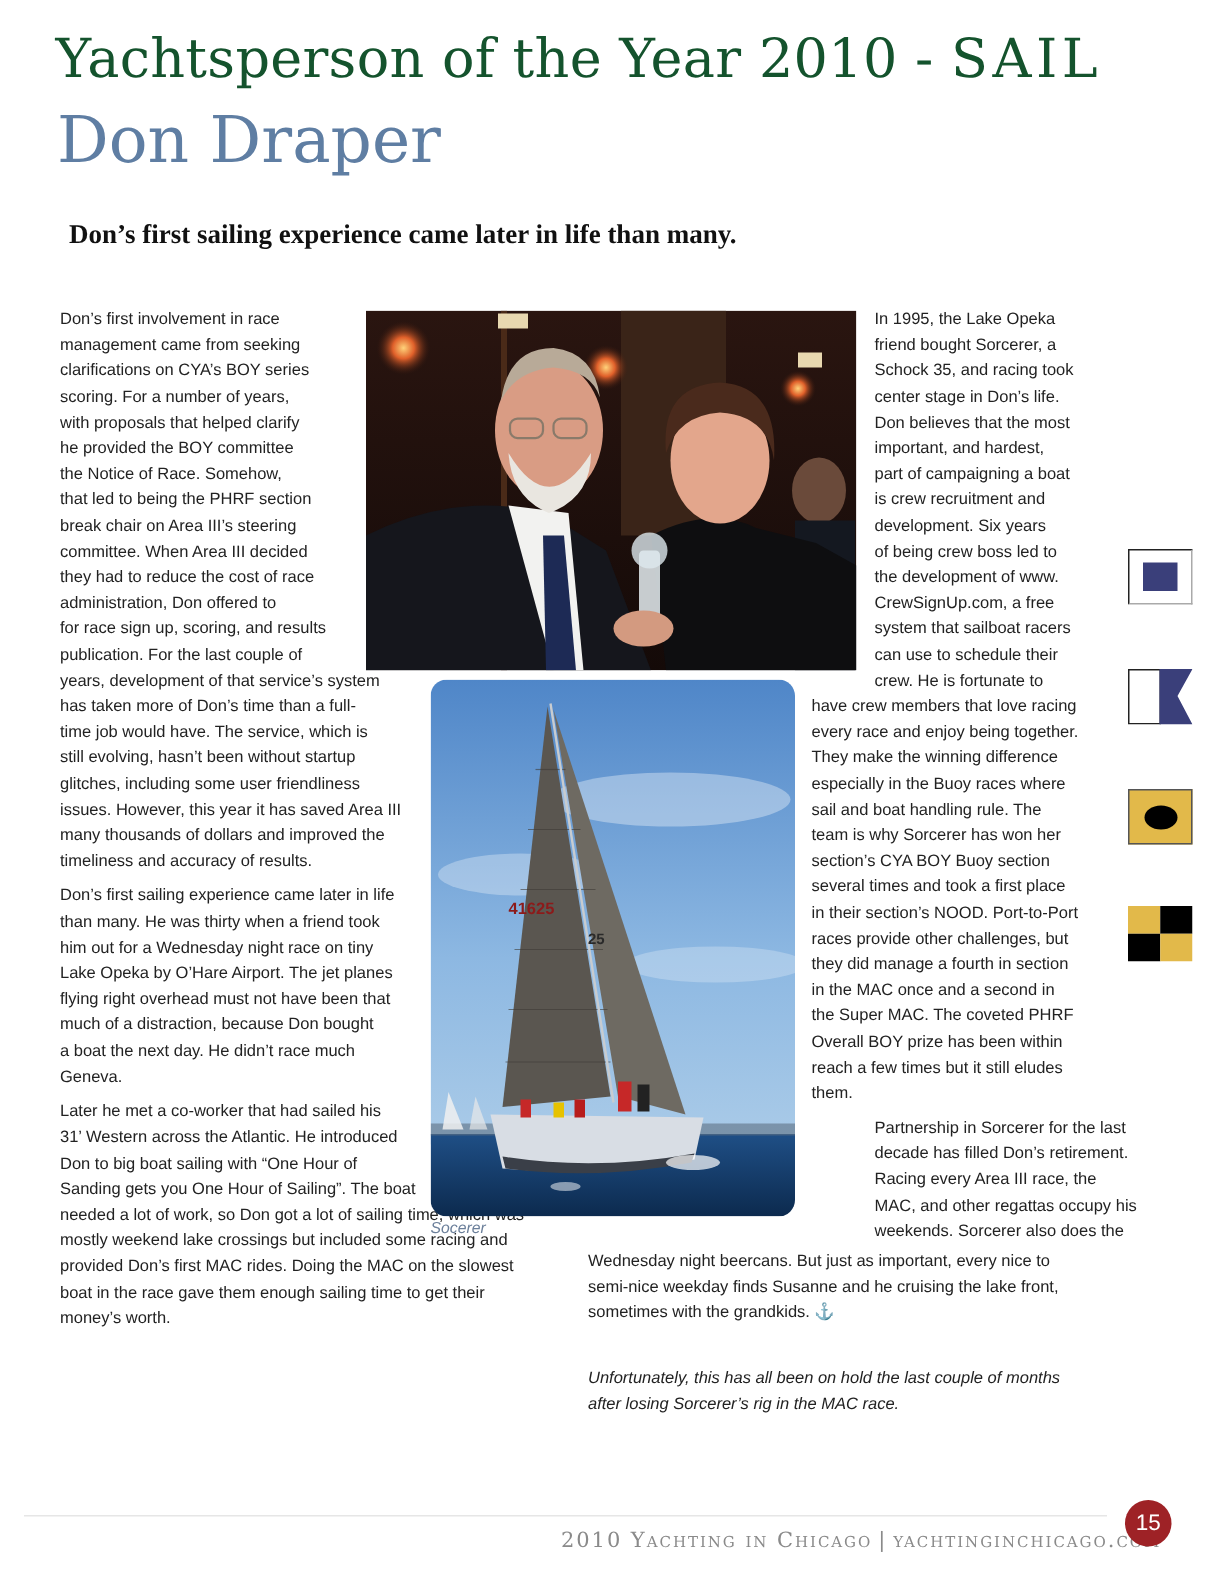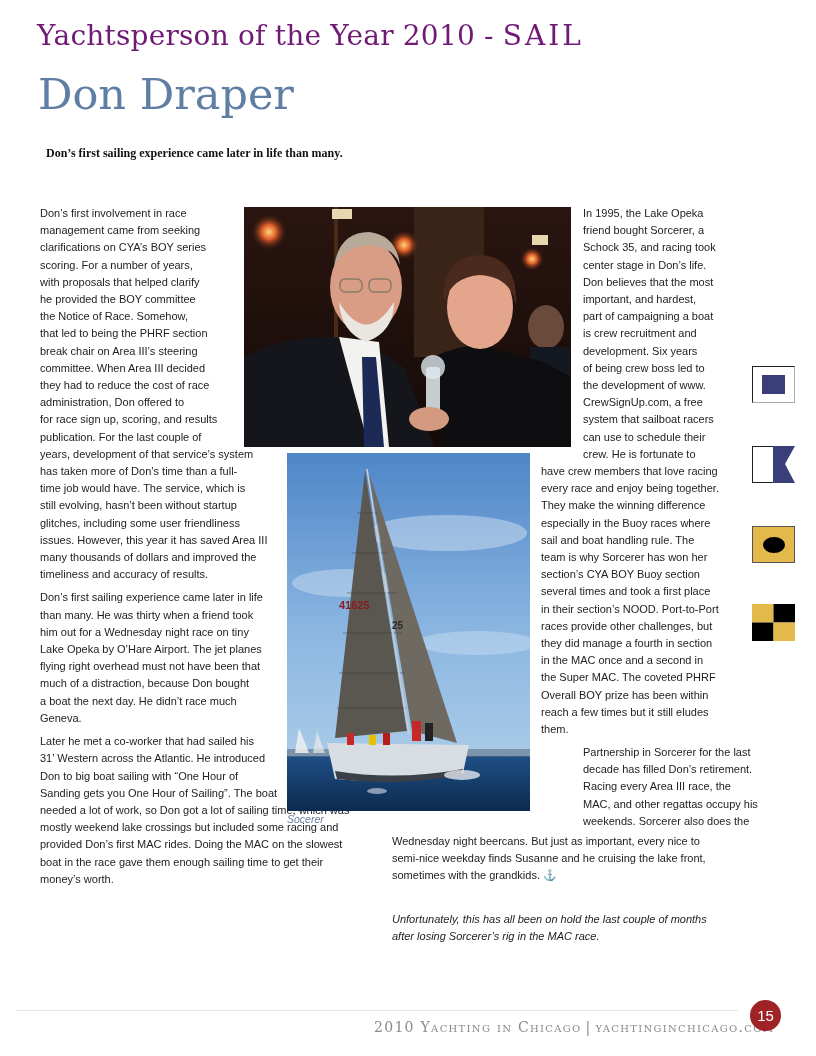--- a/index.html
+++ b/index.html
@@ -1,24 +1,24 @@
 <!DOCTYPE html>
 <html><head>
 <meta charset="utf-8">
 <style>
   html, body { margin:0; padding:0; background:#ffffff; }
   body { width:816px; height:1056px; position:relative; overflow:hidden;
          font-family:"Liberation Sans", sans-serif; color:#1a1a1a; }
   .abs { position:absolute; }
-  .title { left:37px; top:22px; font-family:"DejaVu Serif", serif; font-size:28px;
-           color:#701a75; letter-spacing:0.2px; white-space:nowrap; line-height:1; }
+  .title { left:37px; top:22px; font-family:"DejaVu Serif", serif; font-size:36px;
+           color:#14532d; letter-spacing:0.2px; white-space:nowrap; line-height:1; }
   .title .sail { letter-spacing:3px; }
   .subtitle { left:38px; top:72px; font-family:"DejaVu Serif", serif; font-size:43px;
               color:#5f7ea3; white-space:nowrap; line-height:1.05; }
-  .deck { left:46px; top:146px; font-family:"Liberation Serif", serif; font-size:12px;
+  .deck { left:46px; top:146px; font-family:"Liberation Serif", serif; font-size:18px;
           font-weight:bold; color:#111; white-space:nowrap; }
   .body-text { font-size:11px; line-height:17.2px; color:#222; }
   .body-text p { margin:0 0 6px 0; }
   .line { display:block; white-space:nowrap; }
   .photo { overflow:hidden; }
   .caption { font-size:10.5px; font-style:italic; color:#6b7f9a; }
   .italic-note { font-style:italic; }
   .flag { width:43px; height:37px; box-sizing:border-box; }
   .footer-rule { left:16px; top:1010px; width:722px; height:1px; background:#e6e6e6; }
   .footer-text { left:374px; top:1019px; font-family:"DejaVu Serif", serif; font-size:14px;
@@ -172,21 +172,21 @@
     <rect x="125" y="72" width="22" height="13" rx="5" fill="none" stroke="#8a7a6a" stroke-width="1.5"></rect>
     <path d="M200 240 L190 150 Q230 130 260 145 L300 155 L327 170 L327 240 Z" fill="#0e0e10"></path>
     <ellipse cx="236" cy="100" rx="33" ry="42" fill="#e3a68c"></ellipse>
     <path d="M200 95 Q196 50 236 48 Q275 50 272 100 Q268 70 236 68 Q208 70 200 95 Z" fill="#4a2a1c"></path>
     <rect x="182" y="160" width="14" height="48" rx="3" fill="#e6eef2" opacity="0.85"></rect>
     <circle cx="189" cy="160" r="12" fill="#dde8ee" opacity="0.8"></circle>
     <ellipse cx="185" cy="212" rx="20" ry="12" fill="#d39a80"></ellipse>
   </svg>
 </div>
 
-<div class="abs photo" style="left:287px; top:453px; width:243px; height:358px;">
+<div class="abs photo" style="left:287px; top:453px; width:243px; height:358px;border-radius:11px;">
   <svg width="243" height="358" viewBox="0 0 243 358">
     <defs>
       <linearGradient id="sky" x1="0" y1="0" x2="0" y2="1">
         <stop offset="0%" stop-color="#4f86c8"></stop>
           <stop offset="60%" stop-color="#8db8e2"></stop>
           <stop offset="100%" stop-color="#aacbe8"></stop>
       </linearGradient>
       <linearGradient id="sea" x1="0" y1="0" x2="0" y2="1">
         <stop offset="0%" stop-color="#1f4f86"></stop>
           <stop offset="100%" stop-color="#0c2a4e"></stop>

